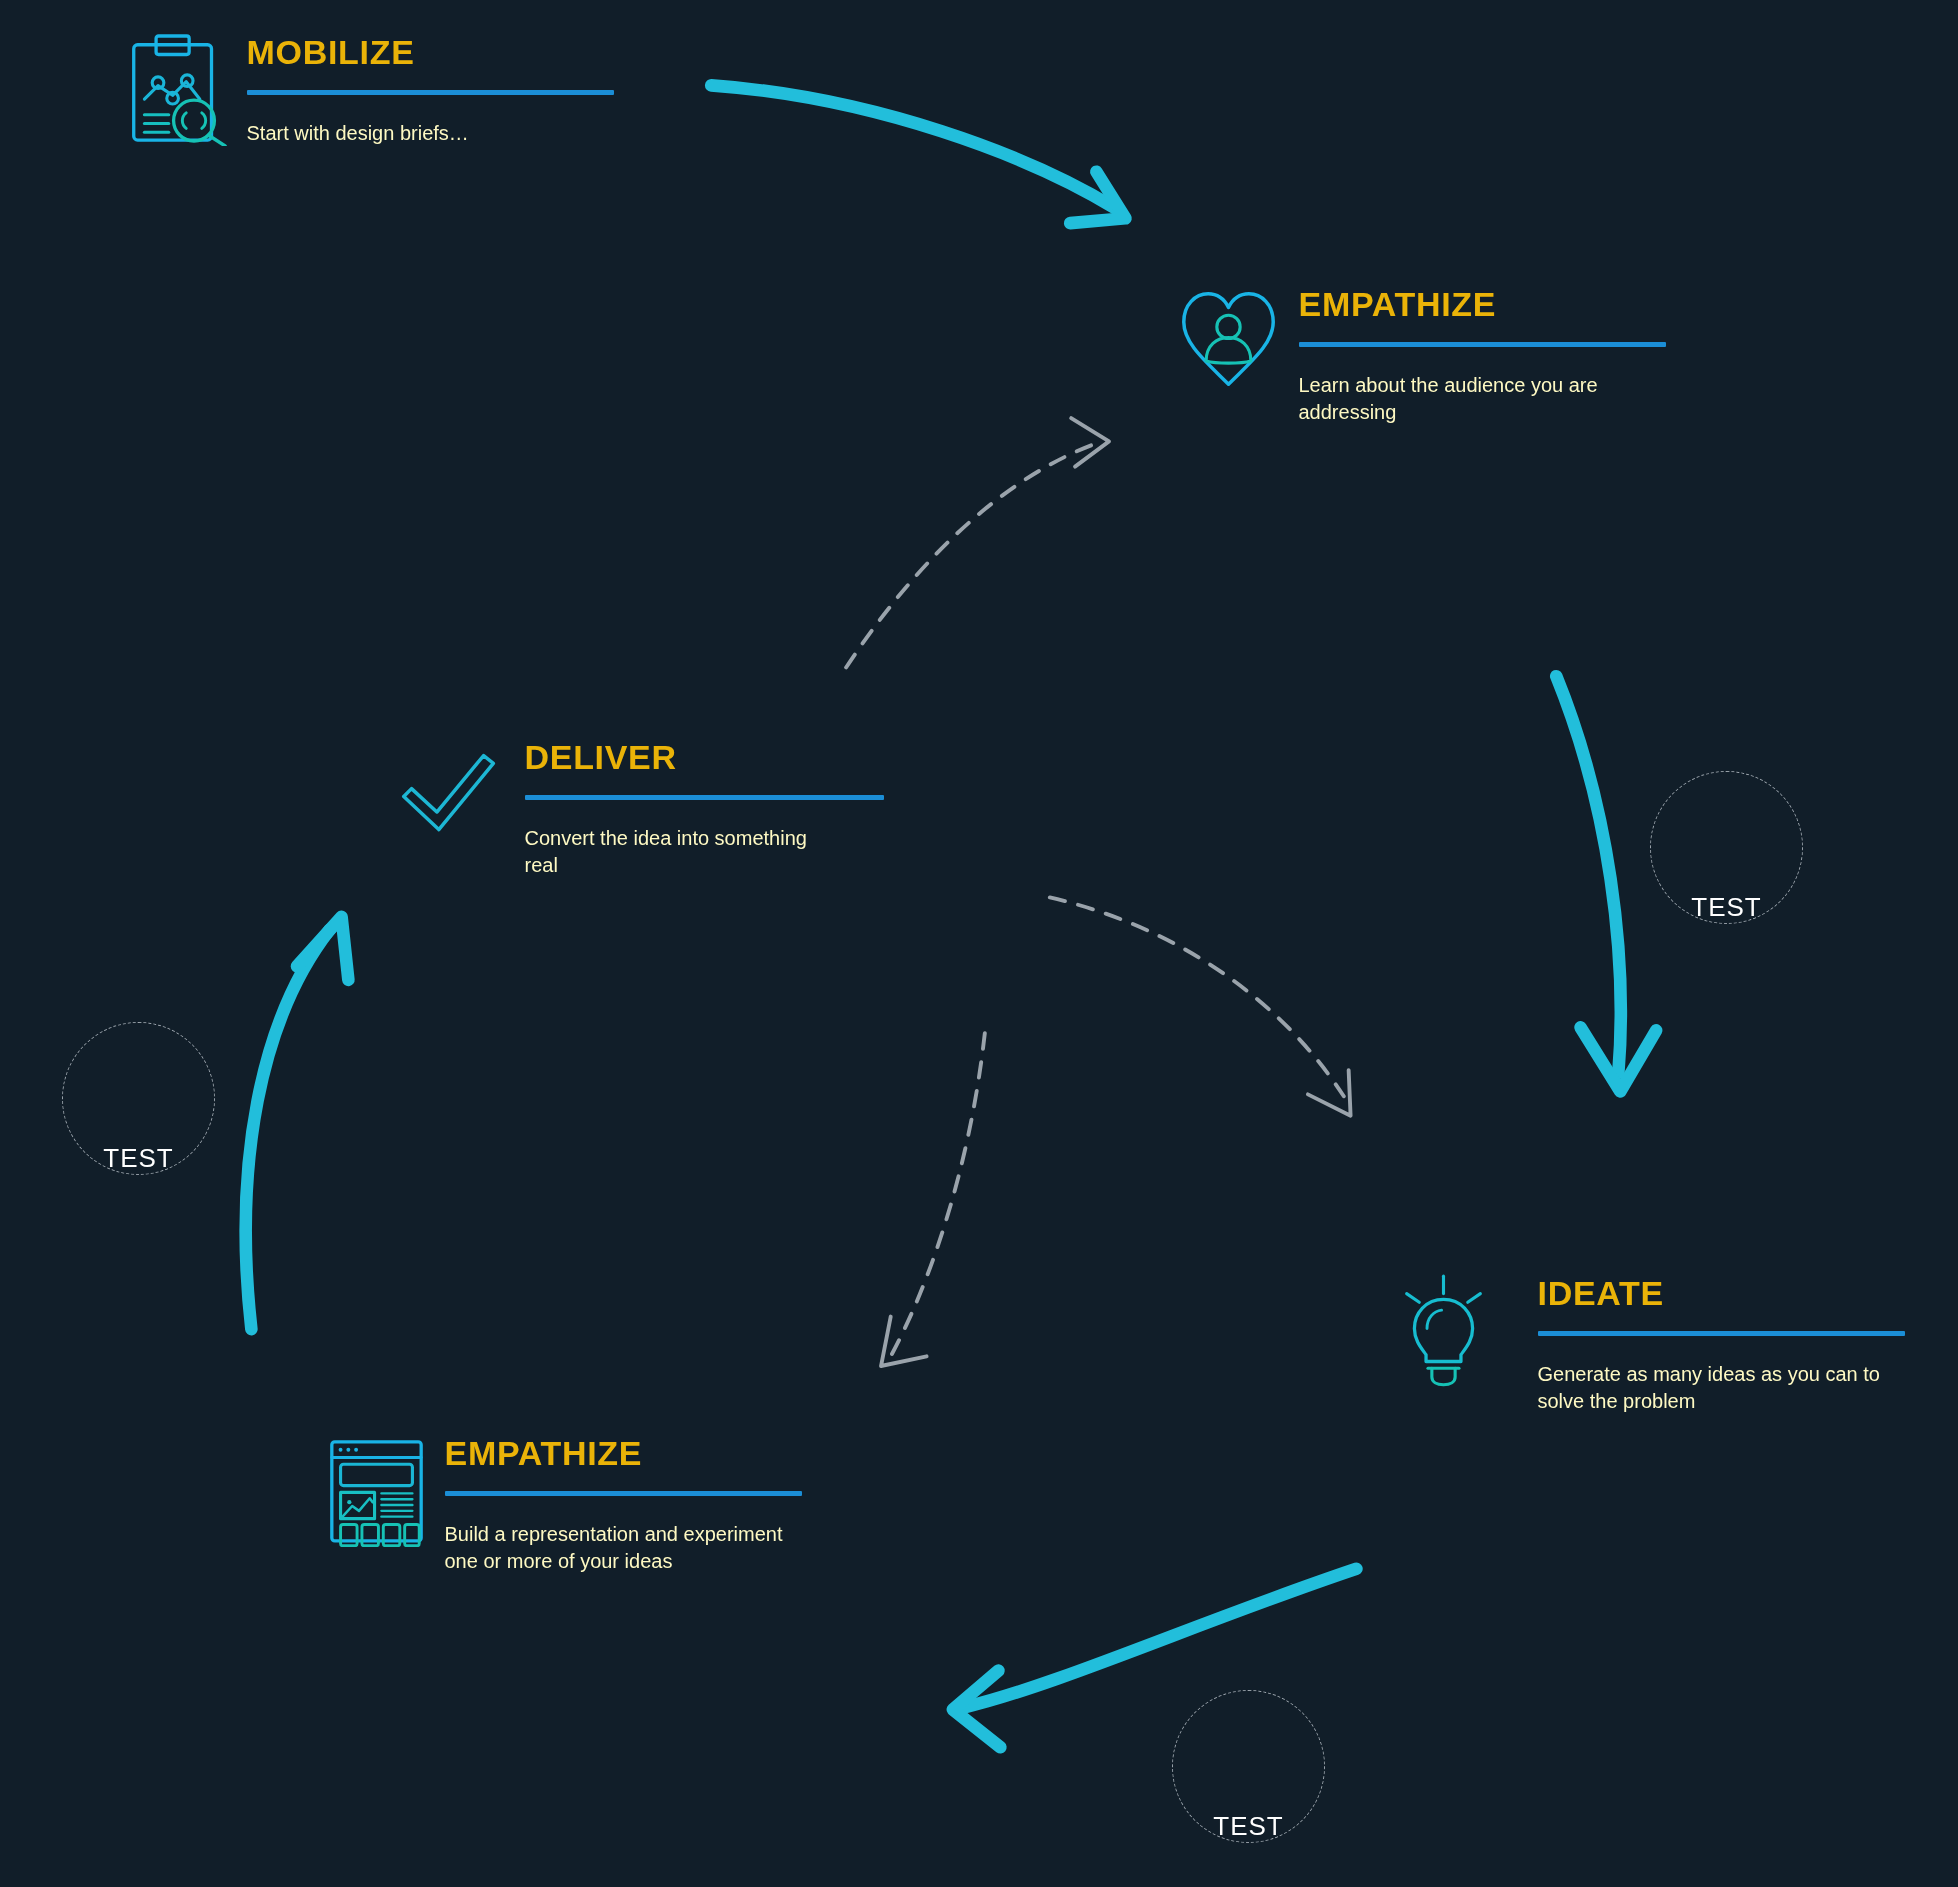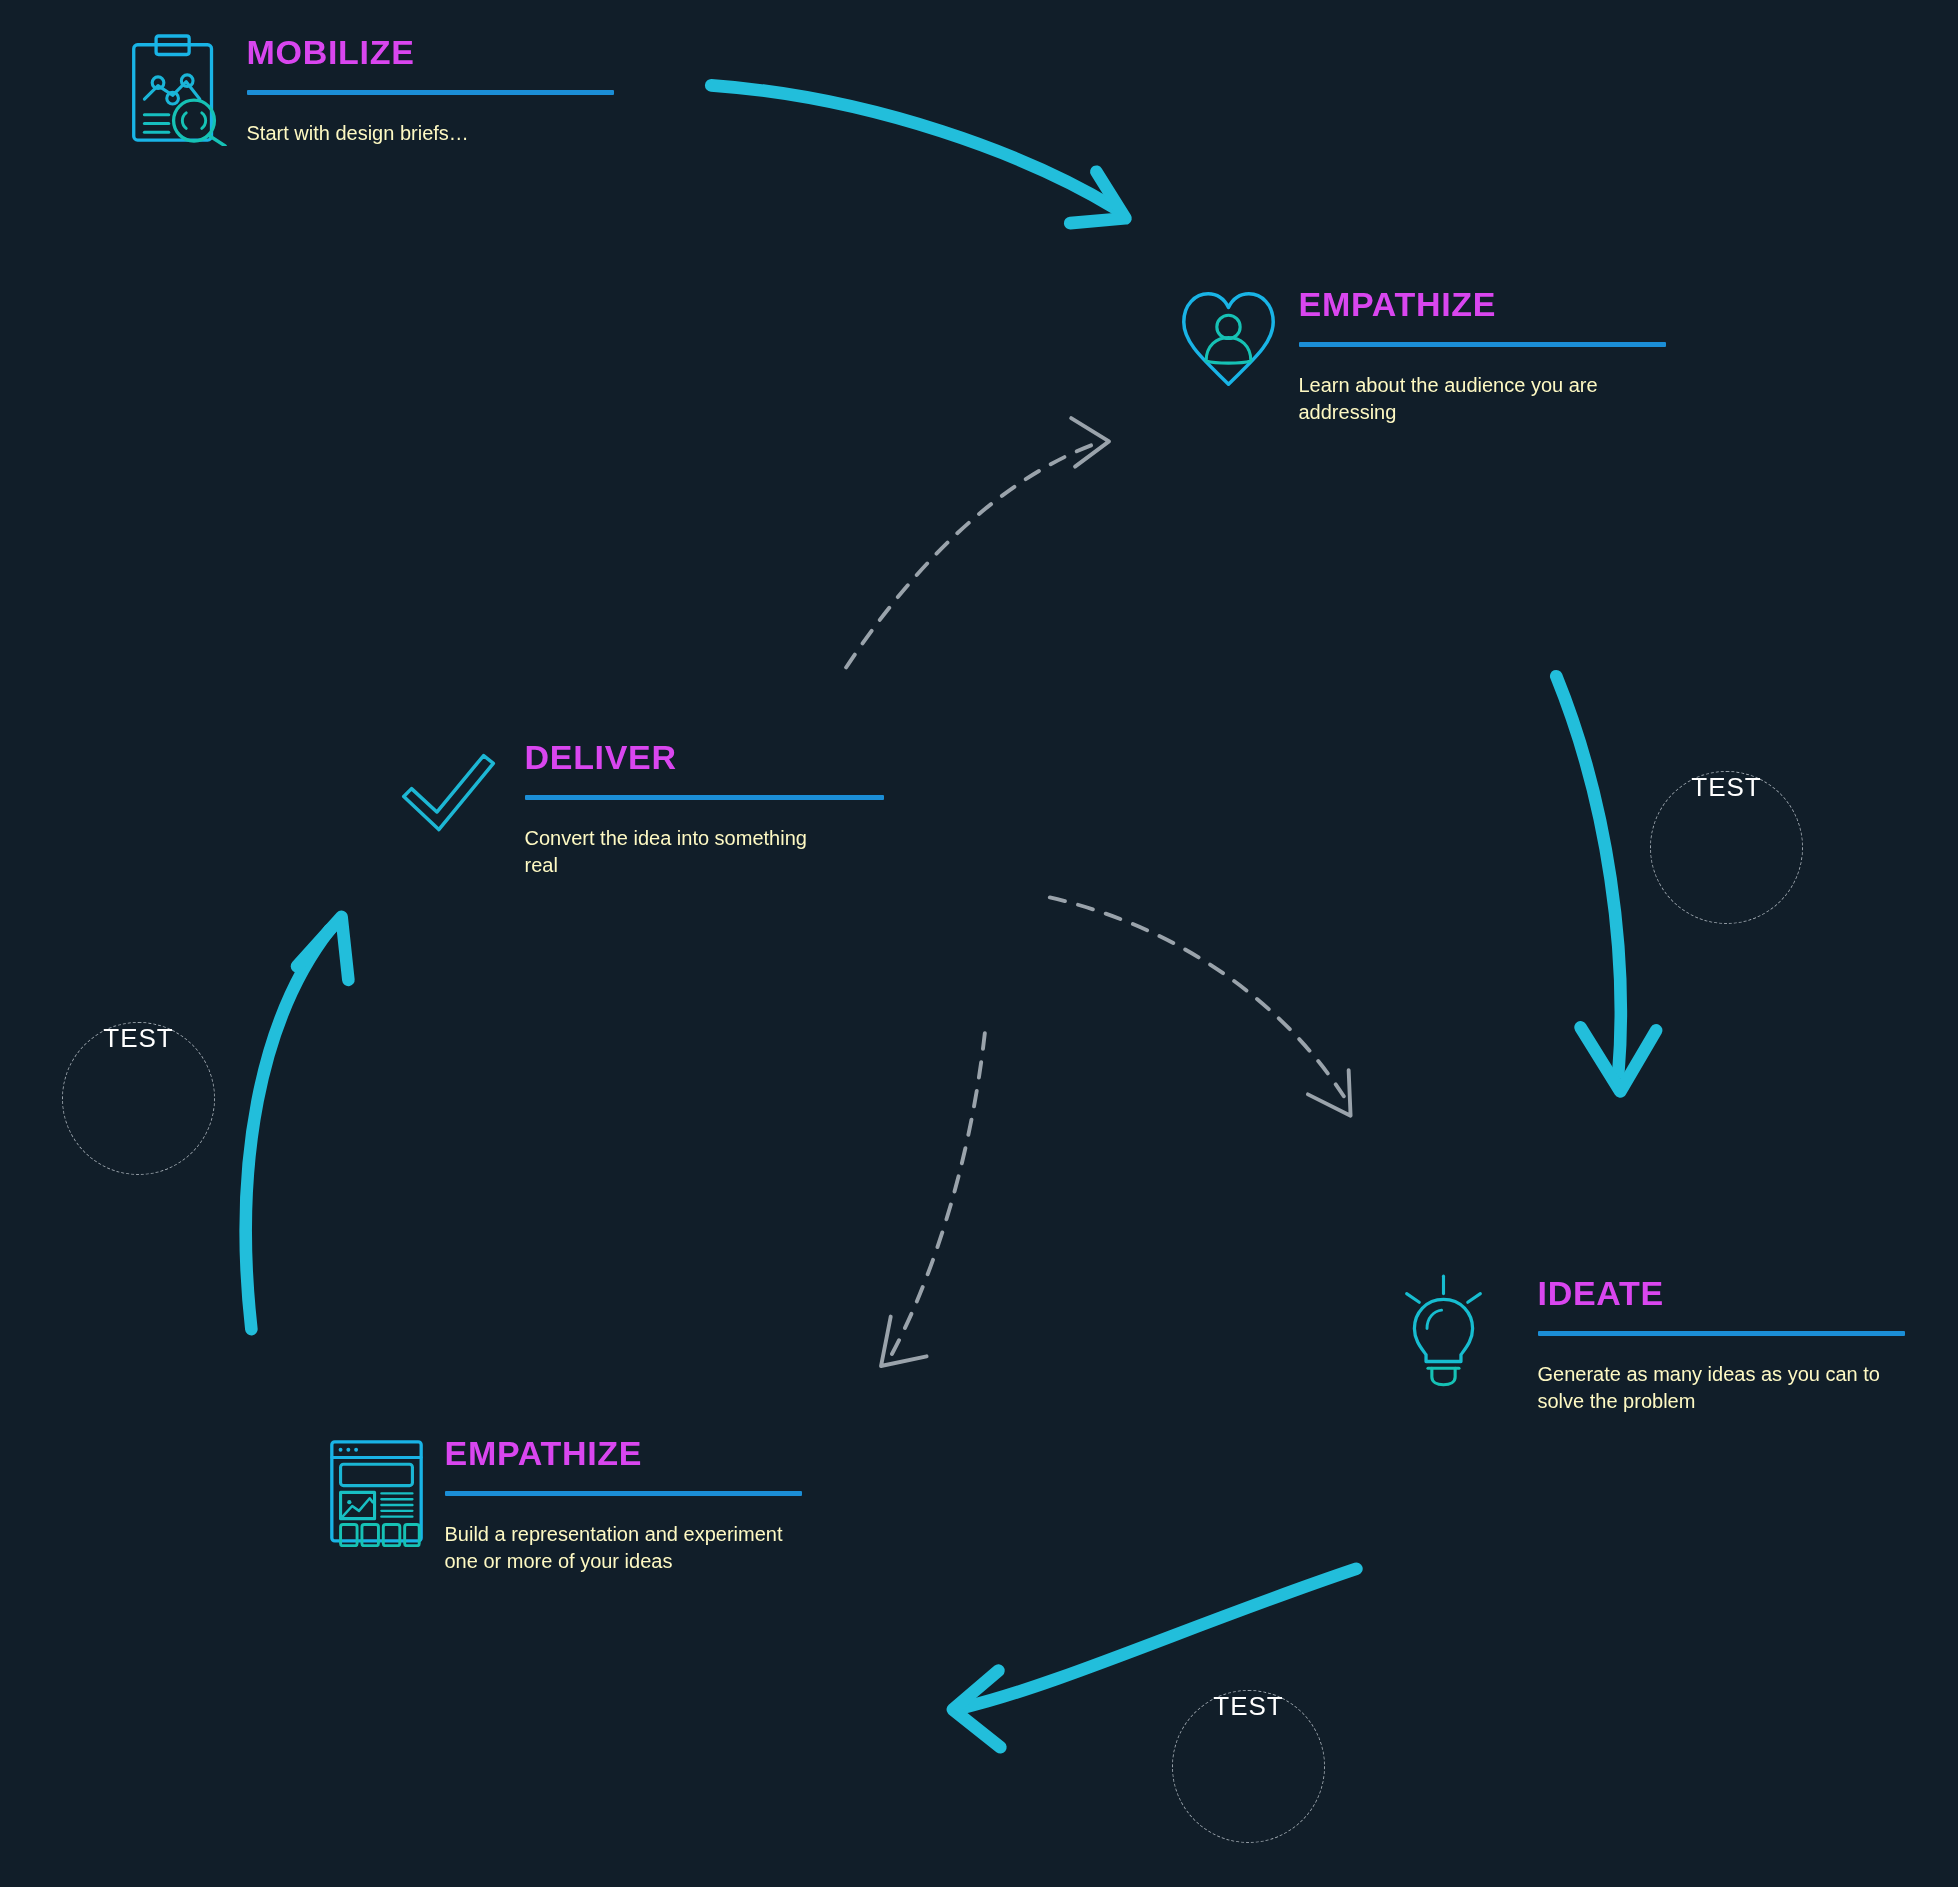--- a/index.html
+++ b/index.html
@@ -33,21 +33,21 @@
     flex: 0 0 auto;
     width: 105px;
     height: 115px;
     margin-right: 17.5px;
     margin-top: 3.9px;
   }
   .stage-text {
     display: block;
   }
   .stage-title {
-    color: #d946ef;
+    color: #eab308;
     font-size: 34px;
     font-weight: bold;
     letter-spacing: 0.7px;
     line-height: 1;
     margin: 7.8px 0 0 0;
     white-space: nowrap;
   }
   .stage-rule {
     height: 4.9px;
     background: #1b8ed6;
@@ -62,21 +62,21 @@
     font-weight: normal;
   }
   
   .test-circle {
     position: absolute;
     width: 151px;
     height: 151px;
     border: 1.9px dashed #9aa3ab;
     border-radius: 50%;
     display: flex;
-    align-items: flex-start;
+    align-items: flex-end;
     justify-content: center;
   }
   .test-label {
     color: #ffffff;
     font-size: 26px;
     letter-spacing: 1px;
   }
   
   #stage-mobilize  { left: 124px;  top: 27px;   }
   #stage-mobilize  .stage-rule { width: 367px; }

